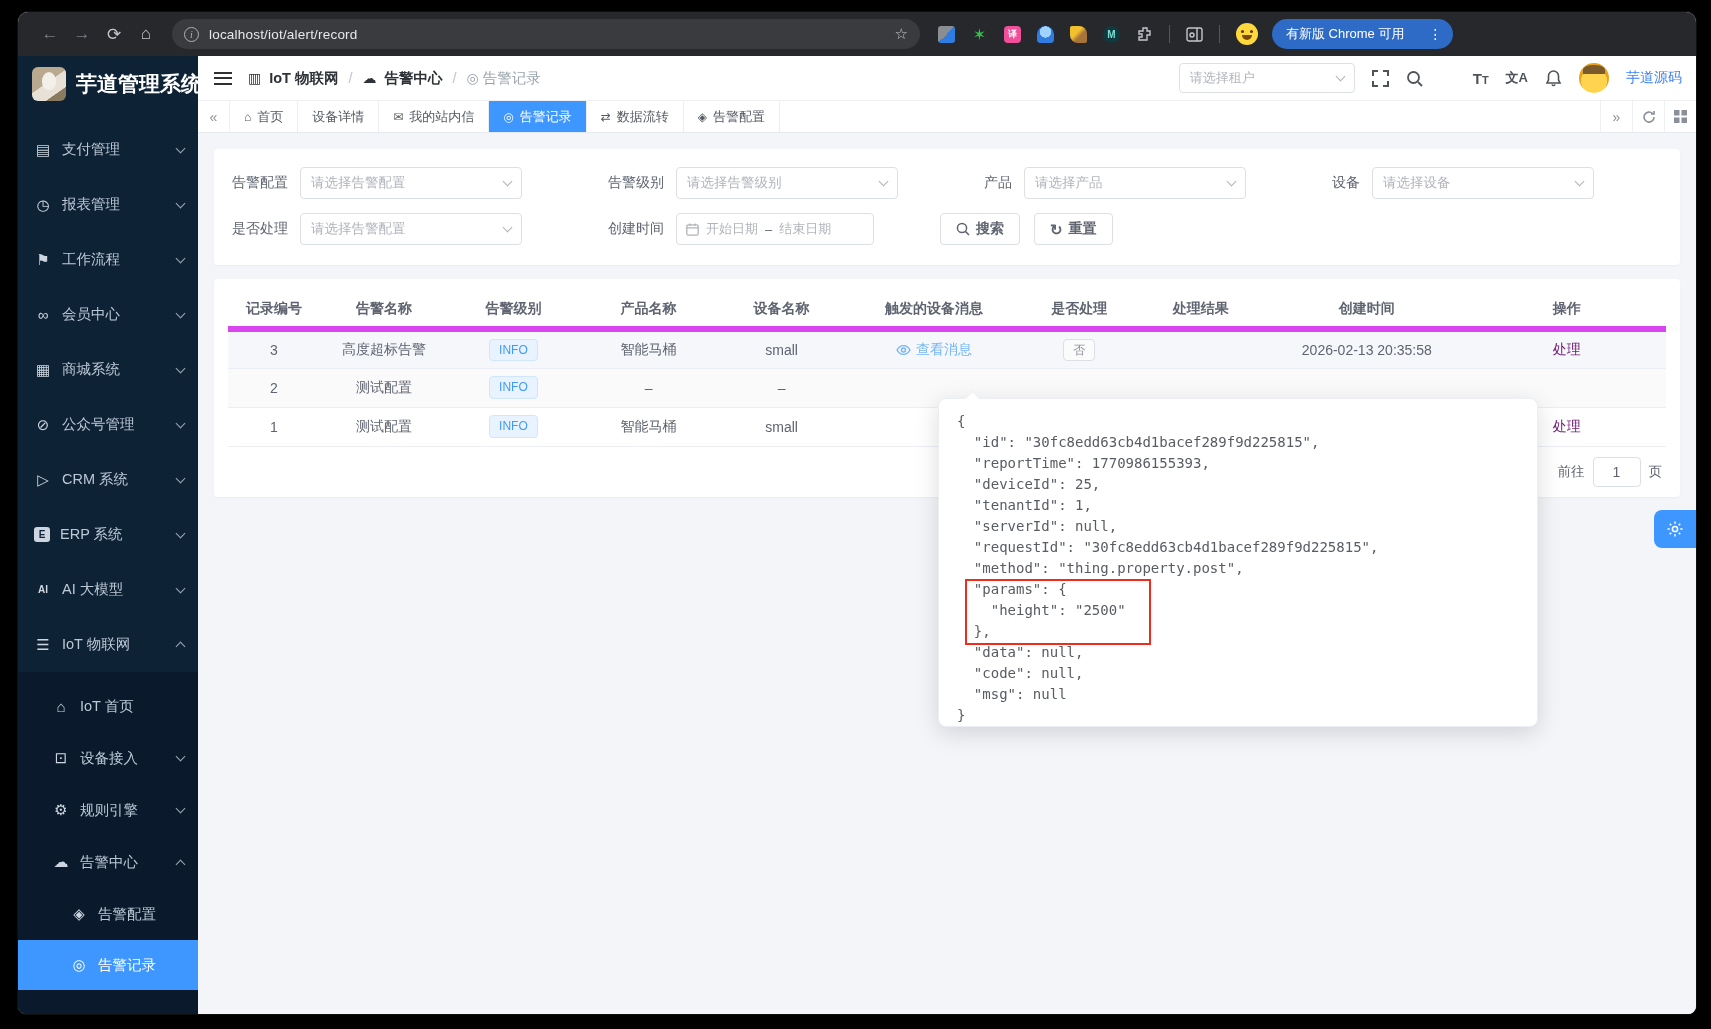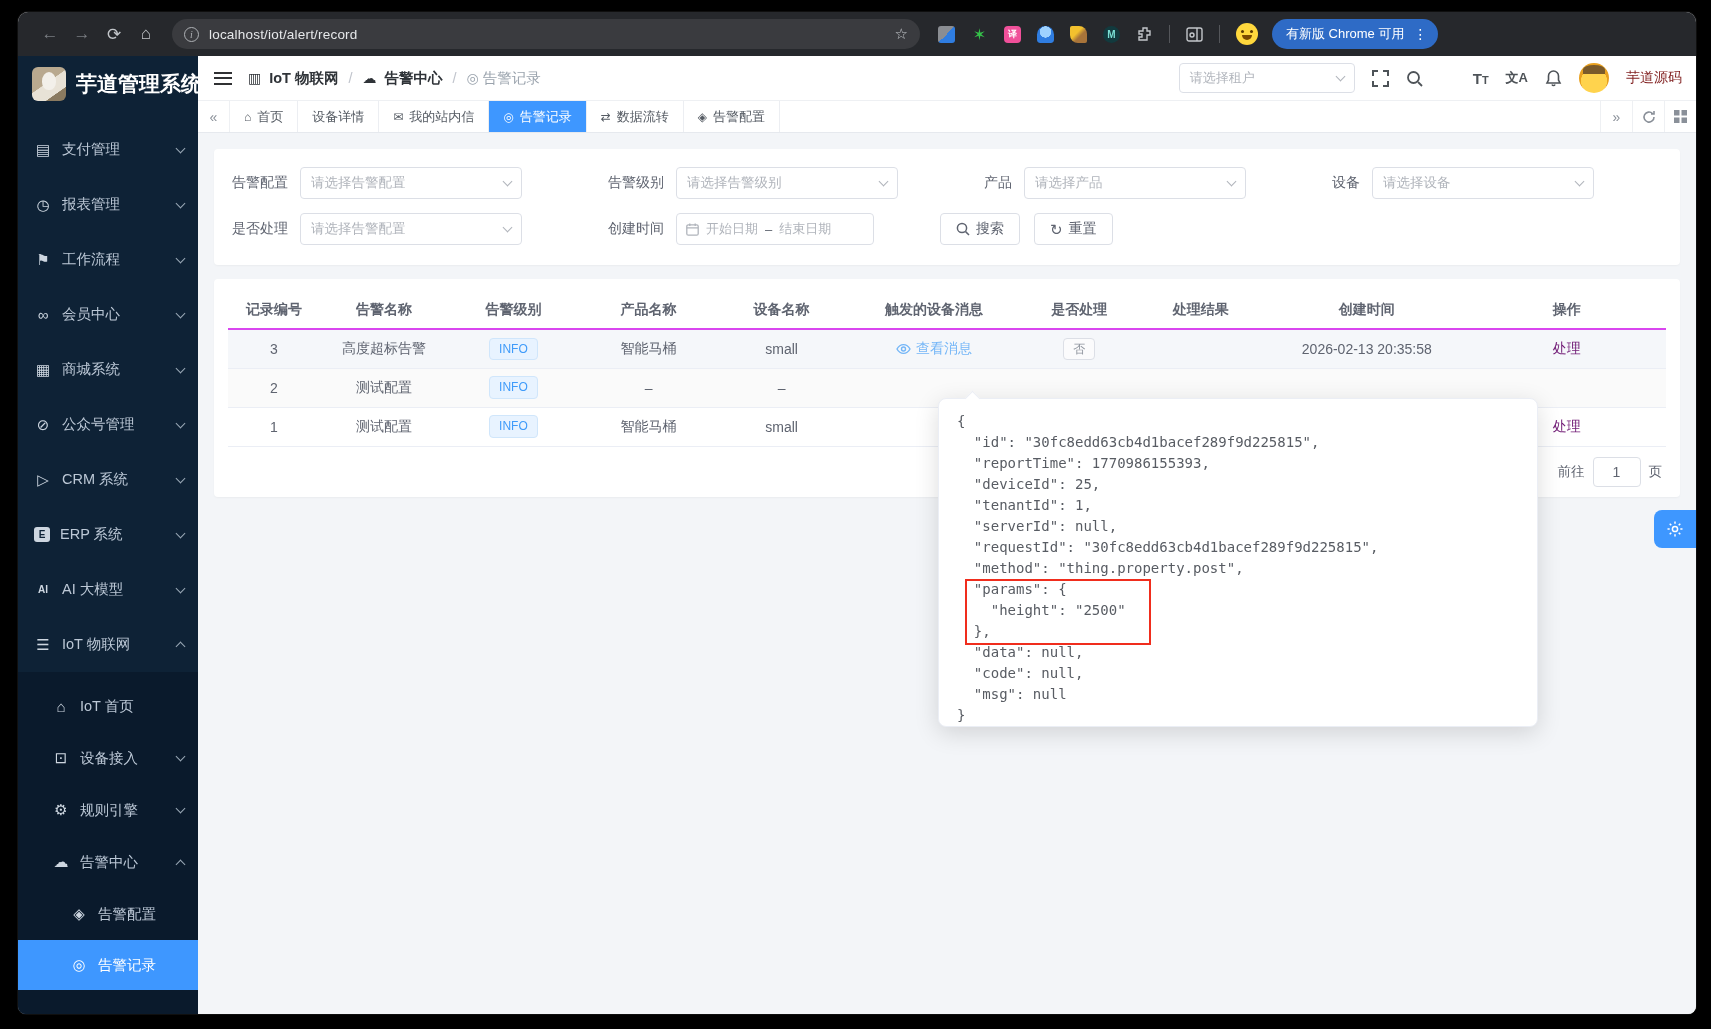--- a/index.html
+++ b/index.html
@@ -21,21 +21,21 @@
   .ext-star { color:#35c24a; font-size:16px; }
   .ext-tr { background:#f0509a; color:#fff; font-size:9px; font-weight:bold; }
   .ext-lamp { background:radial-gradient(circle at 50% 35%,#9ed2ff 0 40%,#2f7de1 41%); border-radius:50% 50% 20% 20%; }
   .ext-broom { background:linear-gradient(135deg,#f2c12e 40%,#a8743a 60%); border-radius:2px 8px 2px 8px; }
   .ext-m { background:#123a3e; color:#7adfd4; border-radius:50%; font-size:10px; font-weight:bold; }
   .ext-puzzle, .ext-panel { color:#c3c6ca; }
   .vdiv { width:1px; height:18px; background:#54565a; }
   .emoji-face { width:22px; height:22px; border-radius:50%; background:radial-gradient(circle at 50% 40%,#ffd83d 0 70%,#f5b512 100%); position:relative; }
   .emoji-face:before { content:""; position:absolute; left:5px; top:7px; width:3px; height:3px; border-radius:50%; background:#5a3a00; box-shadow:9px 0 0 #5a3a00; }
   .emoji-face:after { content:""; position:absolute; left:6px; top:12px; width:10px; height:5px; border-radius:0 0 10px 10px; background:#7a4a00; }
-  .chip { margin-left:14px; display:flex; align-items:center; gap:5px; height:30px; background:#2e6bc6; color:#fff; border-radius:15px; padding:0 6px 0 14px; font-size:13px; white-space:nowrap; }
+  .chip { margin-left:14px; display:flex; align-items:center; gap:20px; height:30px; background:#2e6bc6; color:#fff; border-radius:15px; padding:0 6px 0 14px; font-size:13px; white-space:nowrap; }
   .chip .dots { font-size:14px; padding:0 4px; letter-spacing:1px; }
 
   
   .app { display:flex; height:958px; }
   .sidebar { width:180px; background:#0e2236; display:flex; flex-direction:column; color:#bcc8d6; flex-shrink:0; }
   .logo-row { height:56px; display:flex; align-items:center; gap:10px; padding:0 14px; }
   .logo-img { width:34px; height:34px; border-radius:6px; background:linear-gradient(145deg,#b9a98f 0 45%,#e8e2d6 46% 75%,#8a7a60 76%); position:relative; flex-shrink:0; }
   .logo-img:before { content:""; position:absolute; left:10px; top:5px; width:14px; height:18px; background:#f3f0ea; border-radius:50% 50% 45% 45%; }
   .logo-title { color:#fff; font-weight:bold; font-size:21px; white-space:nowrap; }
   .menu { padding-top:10px; }
@@ -63,21 +63,21 @@
   .crumb .last .cicon { color:#9aa3ad; }
   .hdr-right { margin-left:auto; display:flex; align-items:center; gap:17px; }
   .tenant-sel { width:176px; height:30px; border:1px solid #dcdfe6; border-radius:4px; display:flex; align-items:center; padding:0 10px; color:#b0b4bb; font-size:13px; background:#fff; }
   .tenant-sel .chev { border-color:#b0b4bb; margin-left:auto; }
   .hic { color:#4e5358; display:flex; align-items:center; justify-content:center; }
   .hic svg { display:block; }
   .tt-ic { font-size:15px; font-weight:bold; color:#4e5358;margin-left:33px; }
   .lang-ic { font-size:13px; font-weight:bold; color:#4e5358; }
   .avatar { width:30px; height:30px; border-radius:50%; background:radial-gradient(circle at 50% 60%,#ffd34d 0 55%,#e8a01f 56% 80%,#6b4c12 81%); position:relative; overflow:hidden; }
   .avatar:before { content:""; position:absolute; left:4px; top:2px; width:22px; height:9px; border-radius:50% 50% 0 0; background:#7a5a2a; }
-  .uname { font-size:14px; color:#7f1d1d; white-space:nowrap; }
+  .uname { font-size:14px; color:#3b82f6; white-space:nowrap; }
 
   .tabbar { height:33px; background:#fff; border-top:1px solid #eef0f3; border-bottom:1px solid #e6e9ee; display:flex; align-items:stretch; }
   .tb-btn { width:32px; display:flex; align-items:center; justify-content:center; color:#8a9099; font-size:14px; border-right:1px solid #eef0f3; }
   .tabs { display:flex; align-items:stretch; }
   .tab { display:flex; align-items:center; gap:6px; padding:0 14px; font-size:13px; color:#555b63; border-right:1px solid #eceef2; white-space:nowrap; background:#fff; }
   .tab .tico { font-size:12px; }
   .tab.active { background:#3e97ff; color:#fff; }
   .tb-right { margin-left:auto; display:flex; align-items:stretch; }
   .tb-right .tb-btn { border-left:1px solid #eef0f3; border-right:none; }
 
@@ -85,27 +85,27 @@
   .card { background:#fff; border-radius:4px; box-shadow:0 1px 2px rgba(0,0,0,0.04); }
   .filter-card { padding:18px 18px 6px 18px; margin-bottom:14px; }
   .frow { display:flex; align-items:center; margin-bottom:14px; }
   .flabel { font-size:14px; color:#5f6470; margin-right:12px; white-space:nowrap; }
   .fsel { width:222px; height:32px; border:1px solid #dcdfe6; border-radius:4px; background:#fff; display:flex; align-items:center; padding:0 10px; color:#b0b4bb; font-size:13.5px; }
   .fsel .chev { border-color:#b0b4bb; margin-left:auto; }
   .fgap { width:86px; flex-shrink:1; }
   .fgap2 { width:52px; }
   .daterange { width:198px; height:32px; border:1px solid #dcdfe6; border-radius:4px; display:flex; align-items:center; gap:7px; padding:0 9px; color:#b0b4bb; font-size:13px; background:#fff; }
   .daterange .dsep { color:#5f6470; }
-  .fbtn { height:32px; border:1px solid #dcdfe6; background:#fff; border-radius:4px; display:flex; align-items:center; gap:6px; padding:0 15px; font-size:14px; color:#5f6470; margin-left:14px; }
+  .fbtn { height:32px; border:1px solid #dcdfe6; background:#fff; border-radius:4px; display:flex; align-items:center; gap:6px; padding:0 15px; font-size:14px; color:#5f6470; margin-left:14px;font-weight:bold; }
   .fbtn svg { display:block; }
   .reset-ic { font-size:15px; line-height:1; }
 
   .table-card { padding:12px 14px 0 14px; position:relative; }
   table.grid { width:100%; border-collapse:collapse; table-layout:fixed; }
-  .grid th { height:38px; font-size:14px; color:#5f6470; font-weight:bold; text-align:center; border-bottom:2px solid #d946ef; }
+  .grid th { height:38px; font-size:14px; color:#5f6470; font-weight:bold; text-align:center; border-bottom:6px solid #d946ef; }
   .grid td { height:39px; font-size:14px; color:#5f6470; text-align:center; border-bottom:1px solid #ebeef5; white-space:nowrap; overflow:hidden; }
   tr.hovered td { background:#f5f7fa; }
   tr.striped td { background:#fafafa; }
   .tag-info { display:inline-block; background:#e8f3ff; border:1px solid #d0e6fb; color:#3f9bfa; border-radius:4px; font-size:12px; padding:3px 9px; line-height:1.2; }
   .tag-plain { display:inline-block; background:#fbfbfc; border:1px solid #dcdfe6; color:#8f959e; border-radius:4px; font-size:12px; padding:3px 9px; line-height:1.2; }
   .linkblue { color:#701a75; cursor:pointer; }
   .msg-link { color:#74b6f7; display:inline-flex; align-items:center; gap:5px; cursor:pointer; }
   .pagrow { height:50px; display:flex; align-items:center; justify-content:flex-end; gap:8px; font-size:13.5px; color:#5f6470; padding-right:4px; }
   .pg-input { width:48px; height:30px; border:1px solid #dcdfe6; border-radius:4px; text-align:center; font-size:14px; color:#5f6470; outline:none; }
 

